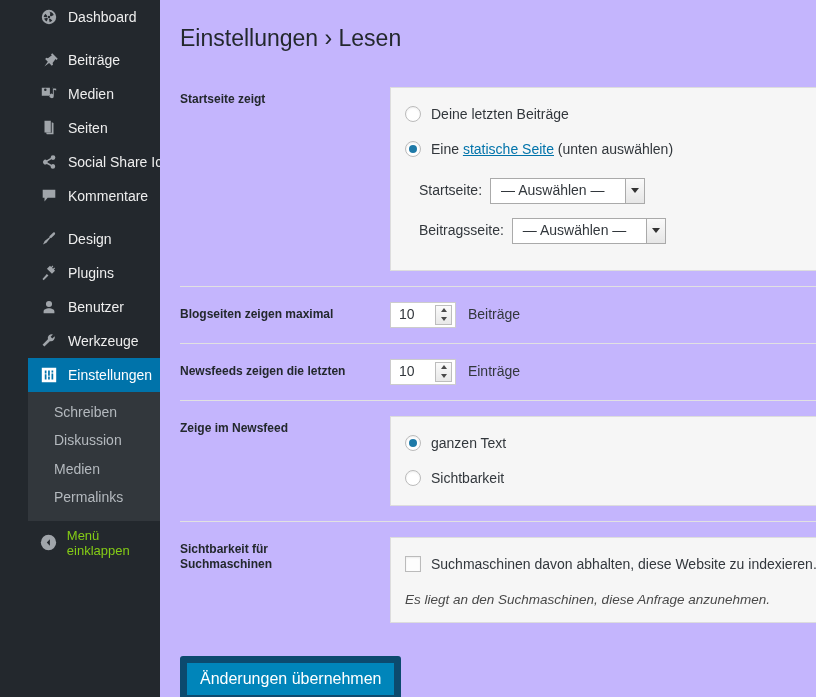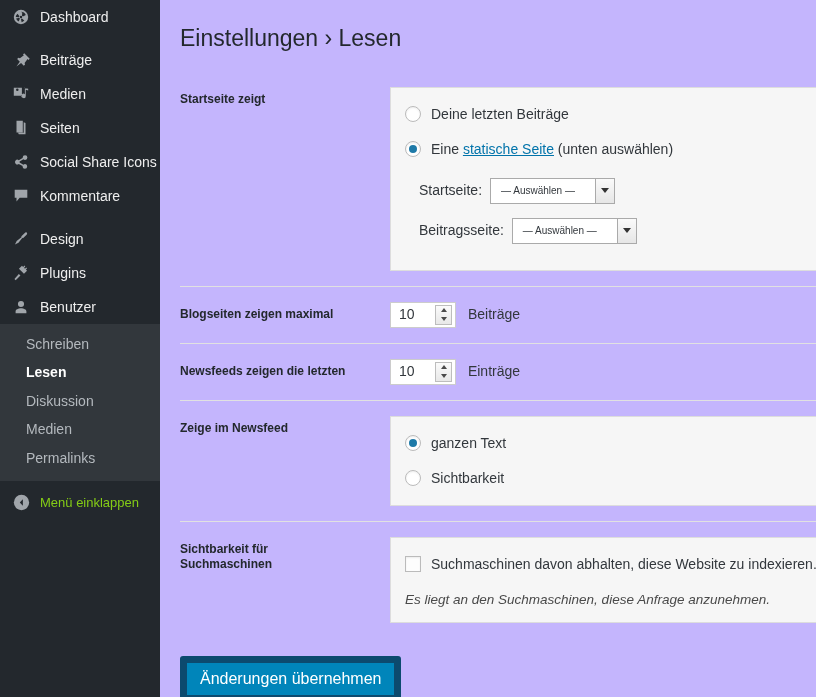--- a/index.html
+++ b/index.html
@@ -16,21 +16,21 @@
   
   .sidebar {
     width: 160px;
     min-width: 160px;
     background: #23282d;
     color: #b4b9be;
     position: relative;
     height: 697px;
     overflow: visible;
   }
-  .menu-top { padding-top: 0; }
+  .menu-top { padding-top: 0; padding-left: 28px; }
   .menu-item {
     display: flex;
     align-items: center;
     height: 34px;
     padding-left: 11px;
     font-size: 14px;
     color: #eeeeee;
     position: relative;
     cursor: pointer;
     white-space: nowrap;
@@ -200,21 +200,21 @@
     display: inline-flex;
     align-items: stretch;
     height: 26px;
     border: 1px solid #aaa;
     background: #fff;
     cursor: pointer;
   }
   .sel .sel-text {
     padding: 0 20px 0 10px;
     display: flex; align-items: center;
-    font-size: 10px; color: #32373c;
+    font-size: 14px; color: #32373c;
   }
   .sel .sel-btn {
     width: 19px;
     border-left: 1px solid #aaa;
     background: linear-gradient(#fafafa,#e6e6e6);
     display: flex; align-items: center; justify-content: center;
   }
   .sel .sel-btn .car {
     width: 0; height: 0;
     border-left: 4px solid transparent;
@@ -372,25 +372,41 @@
 
       <div class="menu-item">
         <span class="ico">
           <svg width="18" height="18" viewBox="0 0 20 20" fill="#a0a5aa">
               <path d="M10 10a3.4 3.4 0 100-6.8A3.4 3.4 0 0010 10zm0 1.5c-3 0-6 1.5-6 3.3V17h12v-2.2c0-1.8-3-3.3-6-3.3z"></path>
             </svg>
         </span>
         <span class="lbl">Benutzer</span>
       </div>
 
-
+      <div class="menu-item">
+        <span class="ico">
+          <svg width="18" height="18" viewBox="0 0 20 20" fill="#a0a5aa">
+              <path d="M16.3 4.6l-2.6 2.6-1.9-1.9 2.6-2.6a4.4 4.4 0 00-5.6 5.4l-6 6 2.1 2.1 6-6a4.4 4.4 0 005.4-5.6z"></path>
+            </svg>
+        </span>
+        <span class="lbl">Werkzeuge</span>
+      </div>
+
+      <div class="menu-item current">
+        <span class="ico">
+          <svg width="18" height="18" viewBox="0 0 20 20" fill="#ffffff">
+              <path d="M2 2h16v16H2V2zm3.3 3v3.2h1.9V5H5.3zm0 4.3V15h1.9V9.3H5.3zM9 5v5.7h1.9V5H9zm0 6.8V15h1.9v-3.2H9zm3.8-6.8v2.2h1.9V5h-1.9zm0 3.3V15h1.9V8.3h-1.9zM4.3 8.2h3.8v1H4.3v-1zM8 10.7h3.8v1H8v-1zm3.8-3.4h3.8v1h-3.8v-1z"></path>
+            </svg>
+        </span>
+        <span class="lbl">Einstellungen</span>
+        <span class="arrow-notch"></span>
+      </div>
 
       <div class="submenu">
         <div class="submenu-item">Schreiben</div>
-        <div class="submenu-item active">Lesen</div>
         <div class="submenu-item">Diskussion</div>
         <div class="submenu-item">Medien</div>
         <div class="submenu-item">Permalinks</div>
       </div>
 
       <div class="collapse">
         <span class="cico">
           <svg width="17" height="17" viewBox="0 0 20 20">
               <circle cx="10" cy="10" r="9" fill="#a0a5aa"></circle>
               <path d="M11.6 6.2L8 10l3.6 3.8V6.2z" fill="#23282d"></path>

